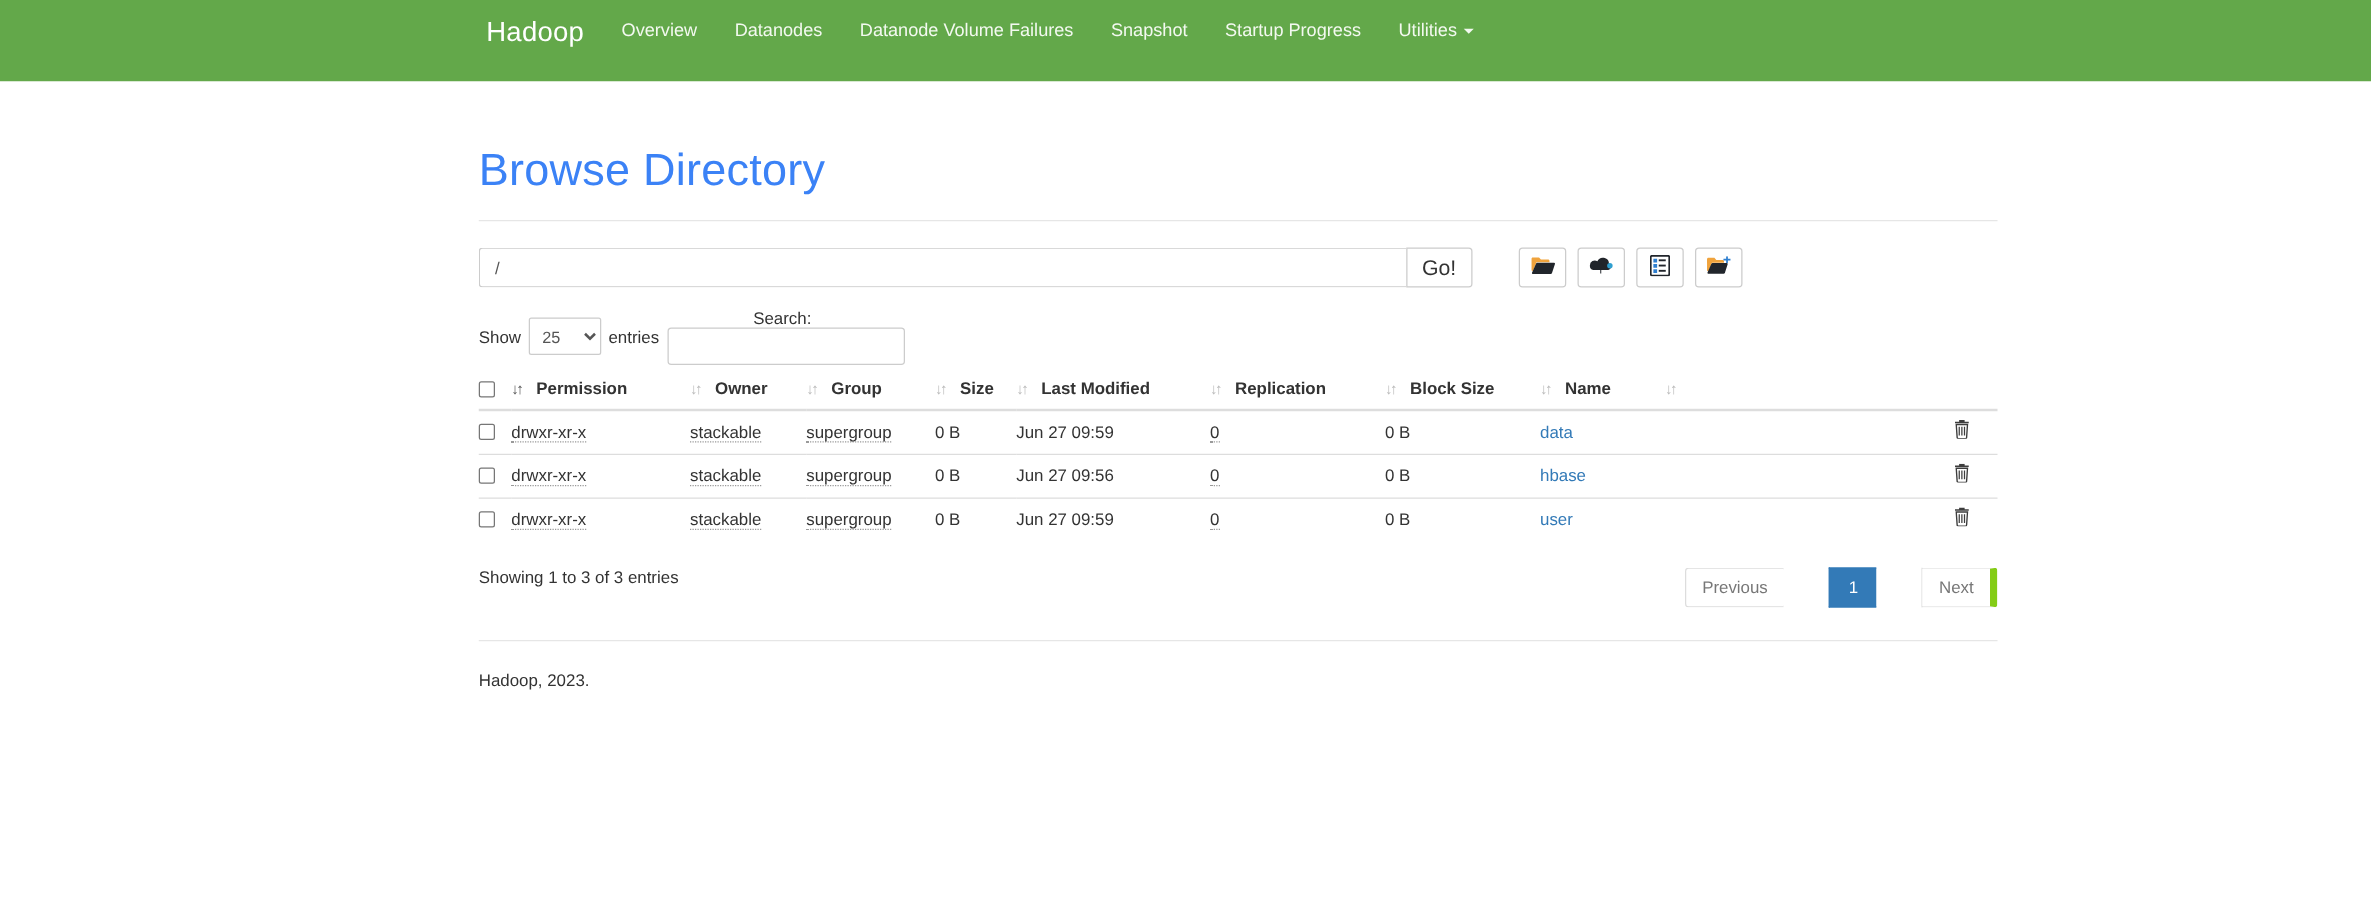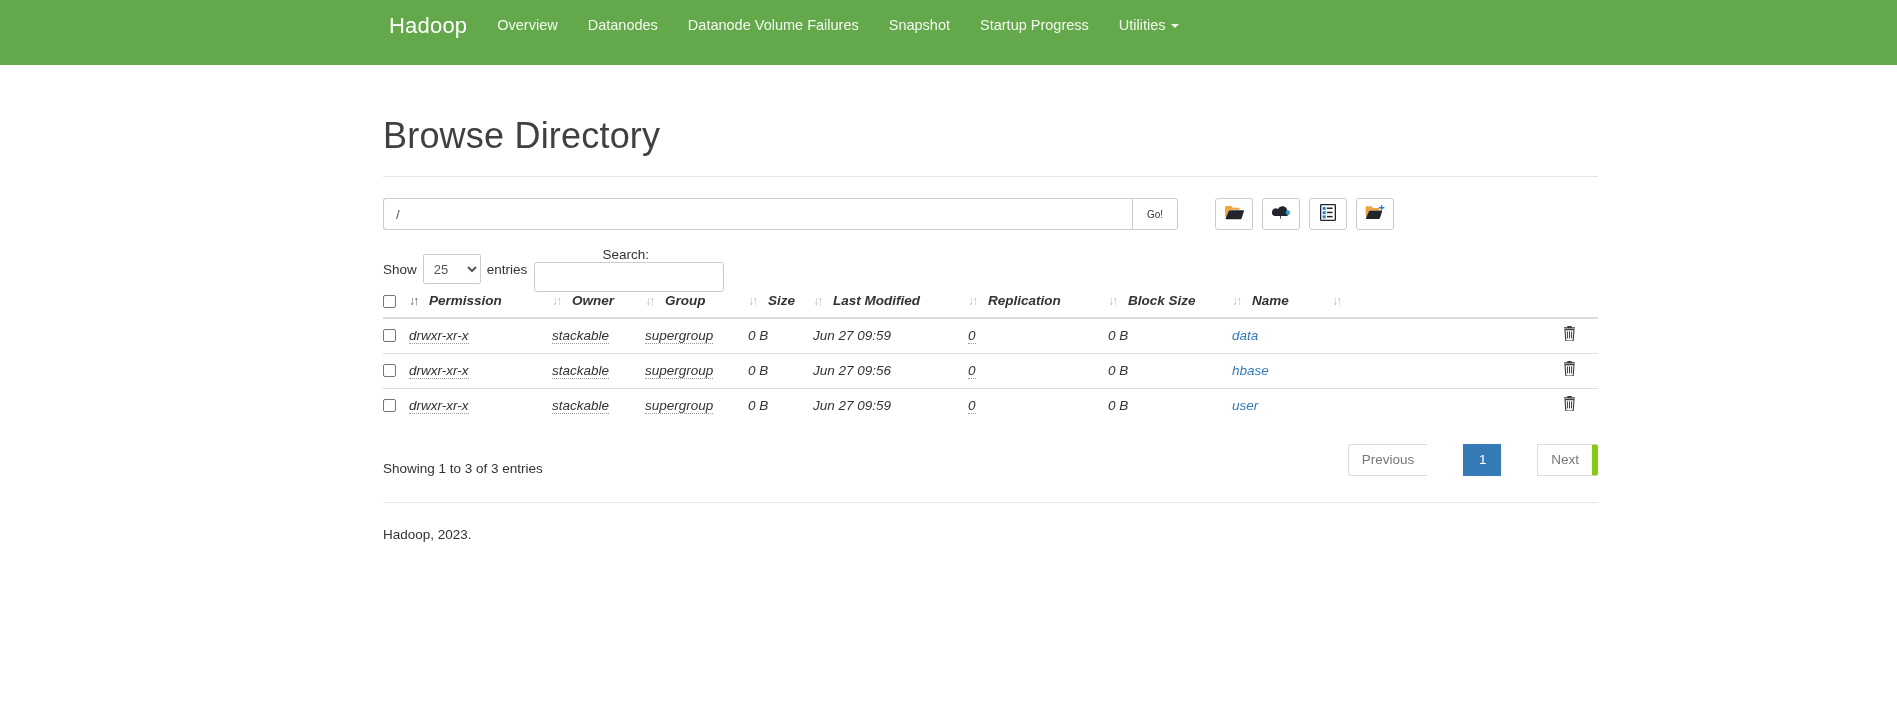--- a/index.html
+++ b/index.html
@@ -52,21 +52,21 @@
 
   
   .container {
     width: 1215px;
     margin-left: 383px;
     padding-top: 30px;
   }
   .page-title {
     font-size: 36px;
     font-weight: normal;
-    color: #404040;
+    color: #3b82f6;
     margin: 20px 0 19px 0;
     letter-spacing: .2px;
   }
   .hr { border: 0; border-top: 1px solid #e6e6e6; margin: 0 0 21px 0; }
 
   
   .path-row { display: flex; align-items: flex-start; }
   .input-group { display: flex; width: 795px; }
   .path-input {
     flex: 1;
@@ -78,21 +78,21 @@
     border-right: 0;
     border-radius: 3px 0 0 3px;
     background: #fff;
     outline: none;
     font-family: "Liberation Sans", sans-serif;
   }
   .go-btn {
     height: 32px;
     min-width: 46px;
     padding: 6px 12px;
-    font-size: 10px;
+    font-size: 17px;
     color: #333;
     background: #fff;
     border: 1px solid #ccc;
     border-radius: 0 3px 3px 0;
     cursor: pointer;
     font-family: "Liberation Sans", sans-serif;
   }
   .tool-group { display: flex; margin-left: 37px; gap: 9px; }
   .tool-btn {
     width: 38px; height: 32px;
@@ -135,23 +135,22 @@
     color: #555;
     outline: none;
     background: #fff;
     font-family: "Liberation Sans", sans-serif;
   }
 
   
   table.files {
     width: 100%;
     border-collapse: collapse;
-    margin-top: 1px;
+    margin-top: 11px;
     font-size: 13.5px;
-    font-style: italic;
   }
   table.files thead th {
     text-align: left;
     font-weight: bold;
     color: #333;
     padding: 8px 10px 9px 0;
     border-bottom: 2px solid #dddddd;
     white-space: nowrap;
     vertical-align: bottom;
     cursor: pointer;
@@ -198,21 +197,21 @@
   .c-group { width: 103px; }
   .c-size  { width: 65px; }
   .c-mod   { width: 155px; }
   .c-repl  { width: 140px; }
   .c-bsize { width: 124px; }
   .c-name  { width: 100px; }
 
   
   .tfoot-row {
     display: flex;
-    align-items: flex-end;
+    align-items: flex-start;
     justify-content: space-between;
     margin-top: 21px;
   }
   .info { font-size: 13.5px; color: #333; }
   .pager { display: flex; }
   .pg {
     min-width: 44px;
     height: 32px;
     padding: 6px 13px;
     font-size: 13.5px;

